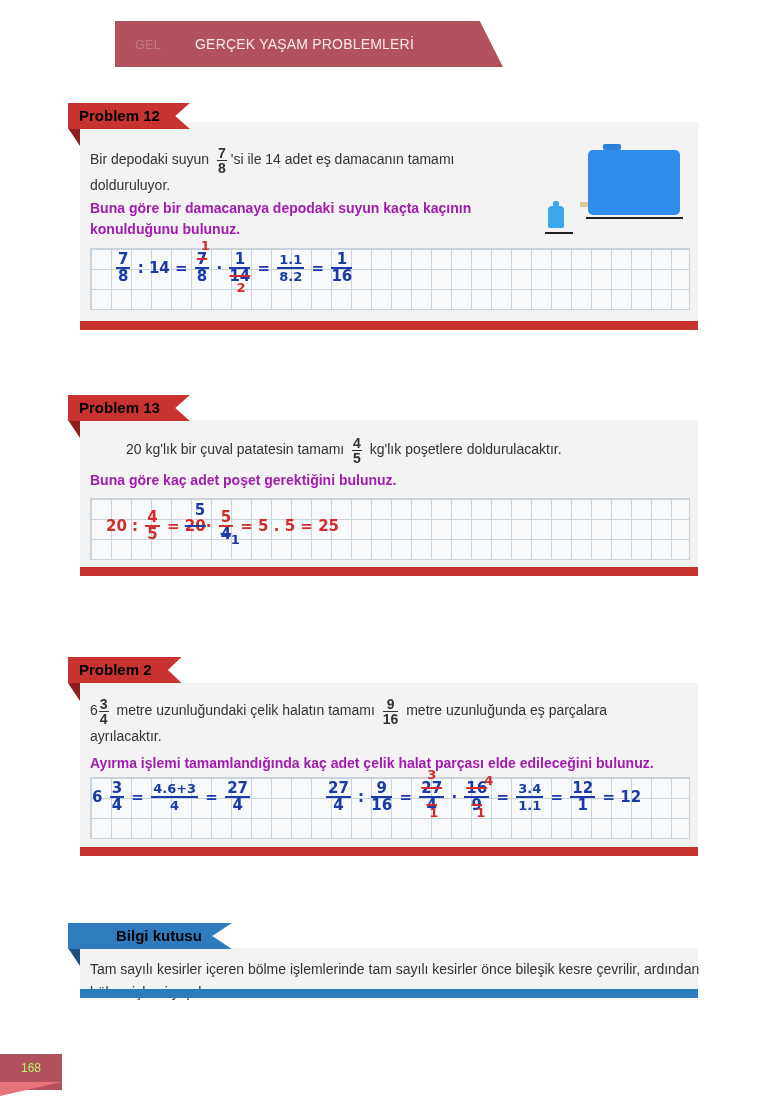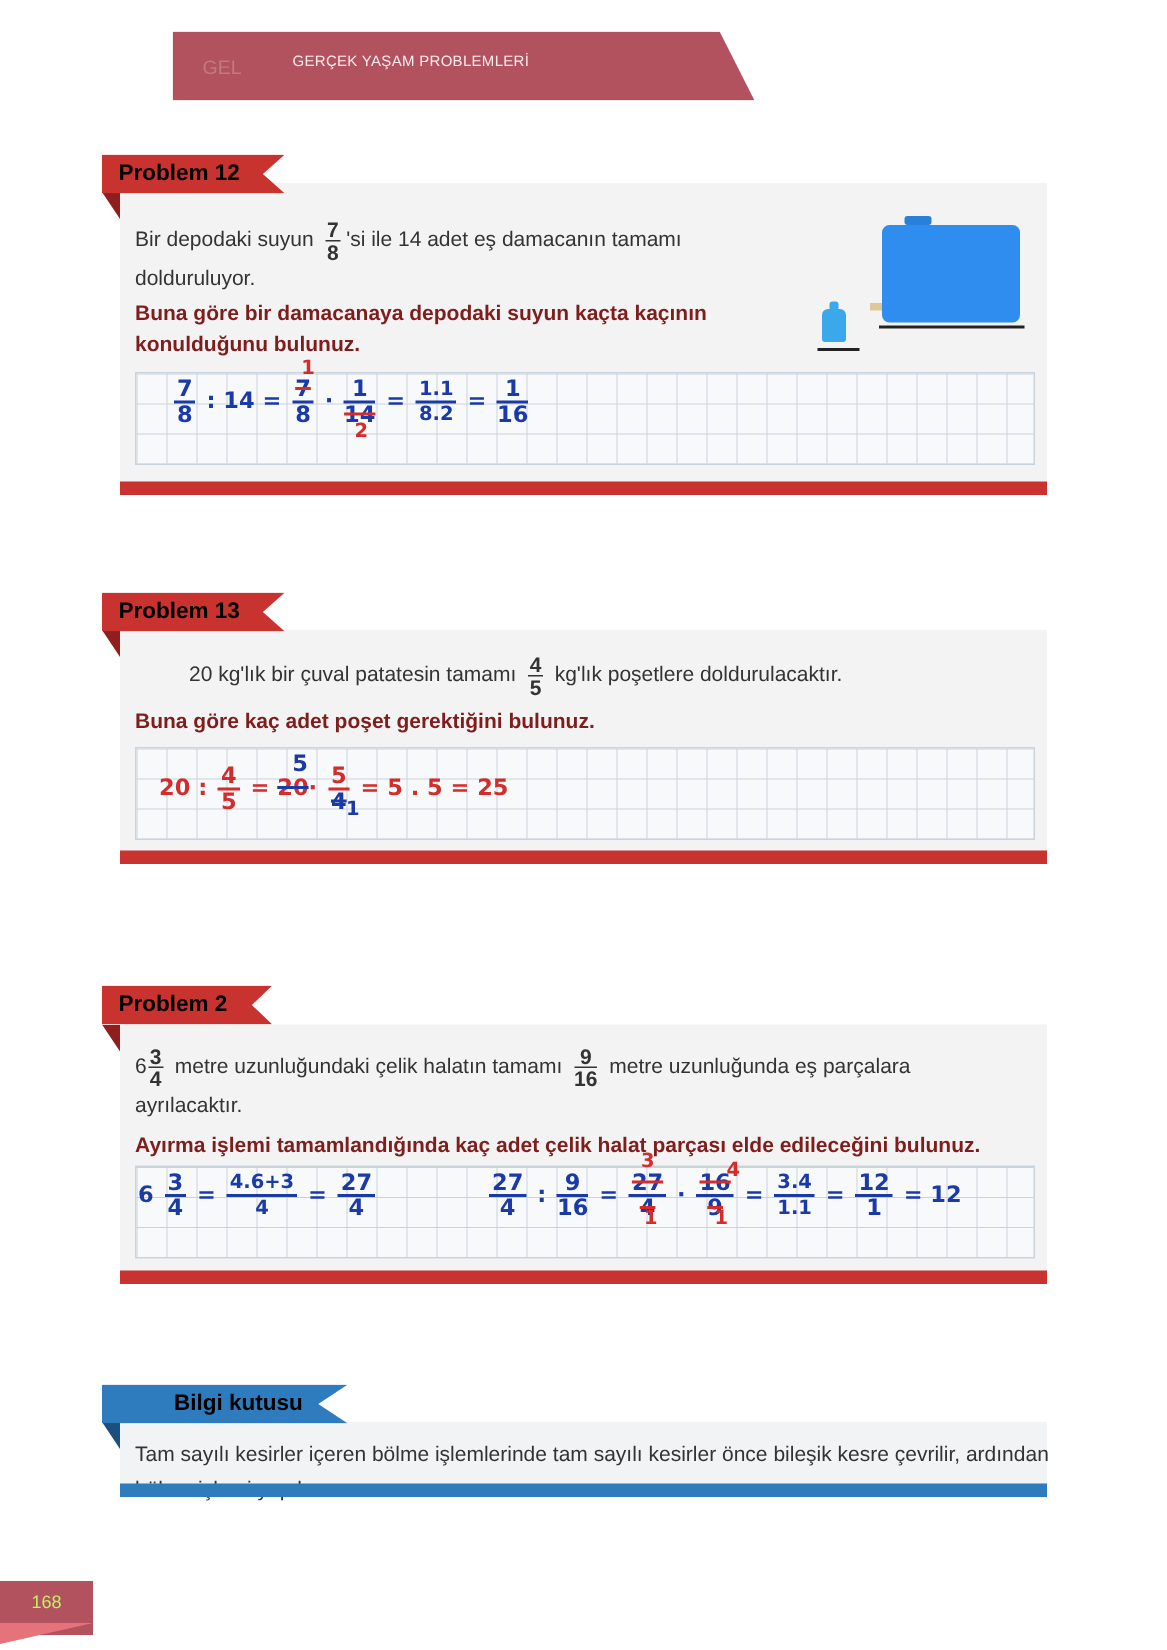--- a/index.html
+++ b/index.html
@@ -6,42 +6,42 @@
   html, body { width: 778px; height: 1100px; background: #ffffff; overflow: hidden; }
   body { position: relative; font-family: "Liberation Sans", sans-serif; color: #222; }
 
   .header-banner {
     position: absolute; left: 115px; top: 21px; width: 388px; height: 46px;
     background: #b2525f;
     clip-path: polygon(0 0, 94% 0, 100% 100%, 0 100%);
   }
   .header-banner .ghost { position: absolute; left: 20px; top: 16px; font-size: 13px; color: #c37883; }
   .header-banner .title {
-    position: absolute; left: 80px; top: 15px; font-size: 10px; color: #fbe9ec; letter-spacing: 0.2px;
+    position: absolute; left: 80px; top: 15px; font-size: 14px; color: #fbe9ec; letter-spacing: 0.2px;
   }
 
   .card { position: absolute; left: 80px; width: 618px; background: #f3f3f3; }
   .card .bottom-bar { position: absolute; left: 0; right: 0; bottom: 0; height: 9px; background: #c8322f; }
   .card.blue { background: #f1f3f4; }
   .card.blue .bottom-bar { background: #2e7bbd; }
 
   .tag {
     position: absolute; left: 68px; height: 26px; padding-left: 11px; padding-right: 30px;
     background: #c8322f; color: #000000; font-weight: bold; font-size: 15px; line-height: 26px;
     clip-path: polygon(0 0, 100% 0, 88% 50%, 100% 100%, 0 100%);
   }
   .tag-fold {
     position: absolute; left: 68px; width: 12px; height: 18px; background: #8e1f1e;
     clip-path: polygon(0 0, 100% 0, 100% 100%);
   }
   .tag.blue { background: #2e7bbd; }
   .tag-fold.blue { background: #1b4f7d; }
 
   .q-text { position: absolute; left: 10px; font-size: 14px; line-height: 21px; color: #333; }
-  .q-bold { position: absolute; left: 10px; font-size: 14px; line-height: 21px; font-weight: bold; color: #7f1d1d; }
+  .q-bold { position: absolute; left: 10px; font-size: 14px; line-height: 21px; font-weight: bold; color: #a21caf; }
 
   .frac { display: inline-block; vertical-align: middle; text-align: center; font-size: 13px; line-height: 13px; margin: 0 4px; }
   .frac .num { display: block; border-bottom: 1px solid #333; padding: 0 1px; font-weight: bold; }
   .frac .den { display: block; font-weight: bold; }
   .frac.lg { font-size: 14px; line-height: 14px; }
 
   .grid {
     position: absolute; left: 10px; width: 600px;
     background-color: #f7f9fb;
     background-image:

